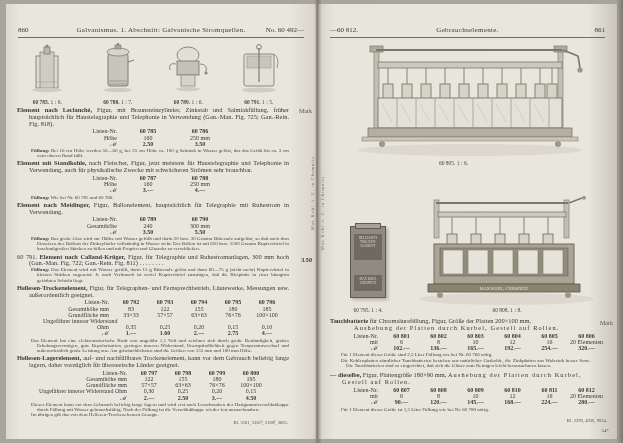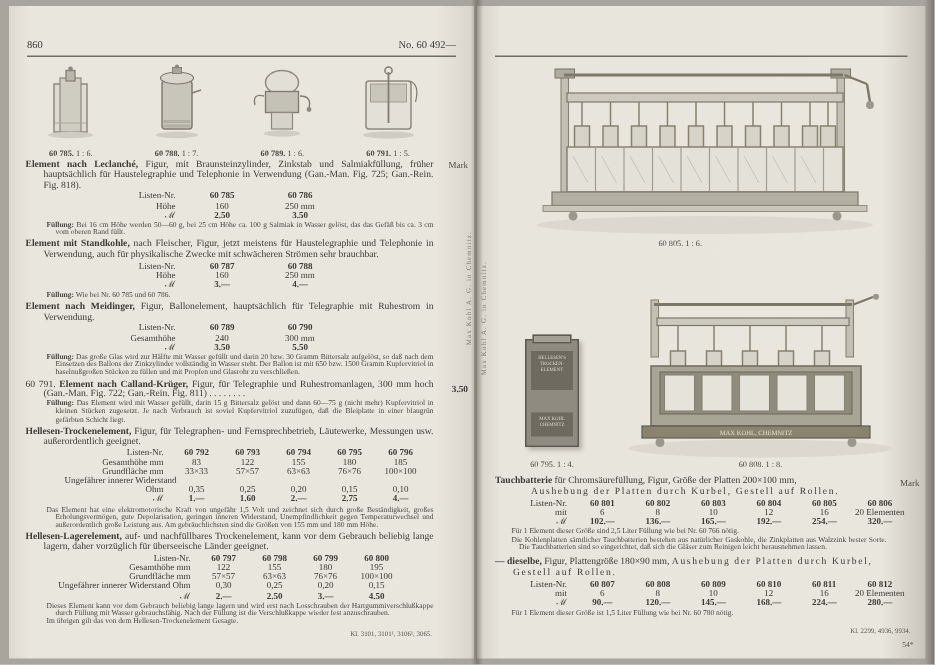--- a/index.html
+++ b/index.html
@@ -65,20 +65,21 @@
                  font-size:3.2px;line-height:4.4px;text-align:center;padding-top:2px;}
 </style>
 </head>
 <body>
 
 <div class="scan">
 
   <div class="page left">
     <div class="hdr">
       <span class="l">860</span>
+      <span class="c">Galvanismus.  1. Abschnitt:  Galvanische Stromquellen.</span>
       <span class="r">No. 60 492—</span>
     </div>
     <div class="rule"></div>
 
     <div class="figrow">
       <div class="figcell">
         <svg width="52" height="52" viewBox="0 0 52 52">
           <rect x="15" y="14" width="22" height="32" fill="#dedbd2" stroke="#8d897e" stroke-width="1"></rect>
           <rect x="19" y="10" width="14" height="36" fill="#cfccc2" stroke="#8d897e" stroke-width=".8"></rect>
           <rect x="23" y="5" width="6" height="7" fill="#b9b6ac" stroke="#807c72" stroke-width=".8"></rect>
@@ -203,20 +204,25 @@
         <div class="sp"><span>Im übrigen gilt das von dem Hellesen-Trockenelement Gesagte.</span></div>
       </div>
     </div>
 
     <span class="margin-price" style="top:252px;">3.50</span>
     <span class="spine" style="right:1px;top:150px;">Max Kohl A. G. in Chemnitz.</span>
     <div class="footnote">Kl. 3101, 3101¹, 3106¹, 3065.</div>
   </div>
 
   <div class="page right">
+    <div class="hdr">
+      <span class="l">—60 812.</span>
+      <span class="c">Gebrauchselemente.</span>
+      <span class="r">861</span>
+    </div>
     <div class="rule"></div>
 
     <div class="rfig1">
       <svg width="236" height="118" viewBox="0 0 236 118">
         <ellipse cx="118" cy="110" rx="112" ry="6" fill="#dcd8cf"></ellipse>
 
         <rect x="22" y="8" width="5" height="84" fill="#c2bfb5" stroke="#86826f" stroke-width=".7"></rect>
         <rect x="206" y="8" width="5" height="84" fill="#c2bfb5" stroke="#86826f" stroke-width=".7"></rect>
         <rect x="18" y="6" width="13" height="6" fill="#aeab9f" stroke="#7c7869" stroke-width=".7"></rect>
         <rect x="202" y="6" width="13" height="6" fill="#aeab9f" stroke="#7c7869" stroke-width=".7"></rect>

